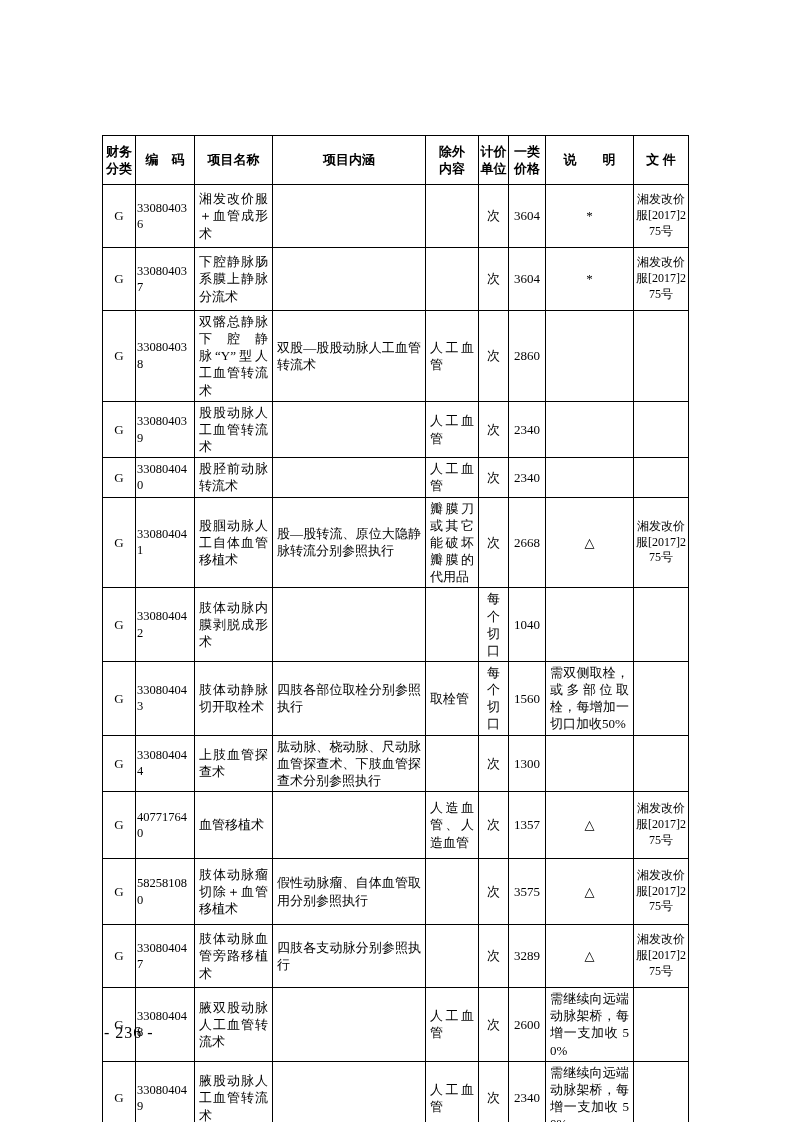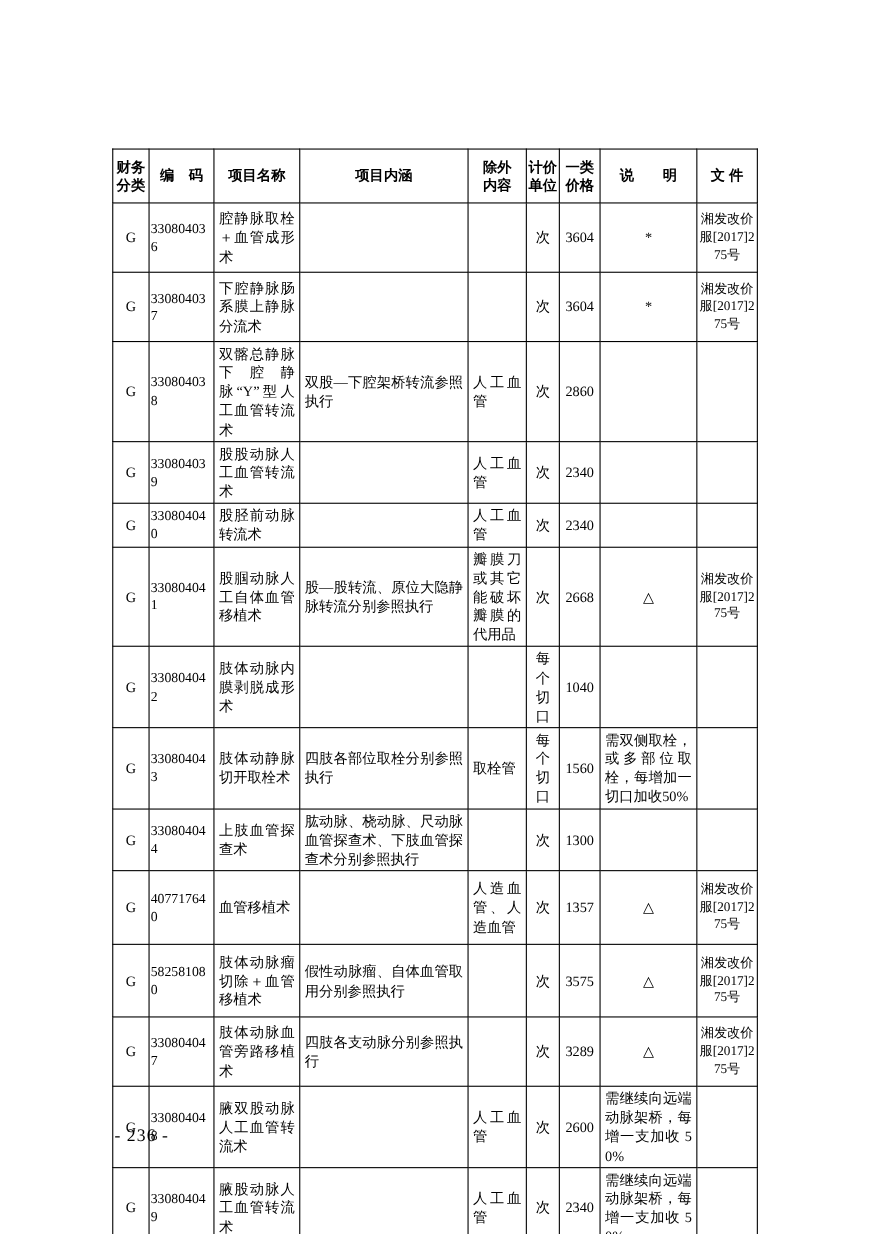--- a/index.html
+++ b/index.html
@@ -78,21 +78,21 @@
           <th>一类
 价格</th>
           <th>说　　明</th>
           <th>文 件</th>
         </tr>
     </thead>
     <tbody>
         <tr style="height: 63px;">
           <td class="al-center">G</td>
           <td class="col-code">330804036</td>
-          <td class="al-justify">腔静脉取栓＋血管成形术</td>
+          <td class="al-justify">湘发改价服＋血管成形术</td>
           <td class="al-justify"></td>
           <td class="al-justify"></td>
           <td class="al-center">次</td>
           <td class="al-center">3604</td>
           <td class="al-center">*</td>
           <td class="col-doc">湘发改价服[2017]275号</td>
         </tr>
         <tr style="height: 63px;">
           <td class="al-center">G</td>
           <td class="col-code">330804037</td>
@@ -101,21 +101,21 @@
           <td class="al-justify"></td>
           <td class="al-center">次</td>
           <td class="al-center">3604</td>
           <td class="al-center">*</td>
           <td class="col-doc">湘发改价服[2017]275号</td>
         </tr>
         <tr style="height: 68px;">
           <td class="al-center">G</td>
           <td class="col-code">330804038</td>
           <td class="al-justify">双髂总静脉下腔静脉“Y”型人工血管转流术</td>
-          <td class="al-justify">双股—下腔架桥转流参照执行</td>
+          <td class="al-justify">双股—股股动脉人工血管转流术</td>
           <td class="al-justify">人工血管</td>
           <td class="al-center">次</td>
           <td class="al-center">2860</td>
           <td class="al-center"></td>
           <td class="col-doc"></td>
         </tr>
         <tr style="height: 46px;">
           <td class="al-center">G</td>
           <td class="col-code">330804039</td>
           <td class="al-justify">股股动脉人工血管转流术</td>

